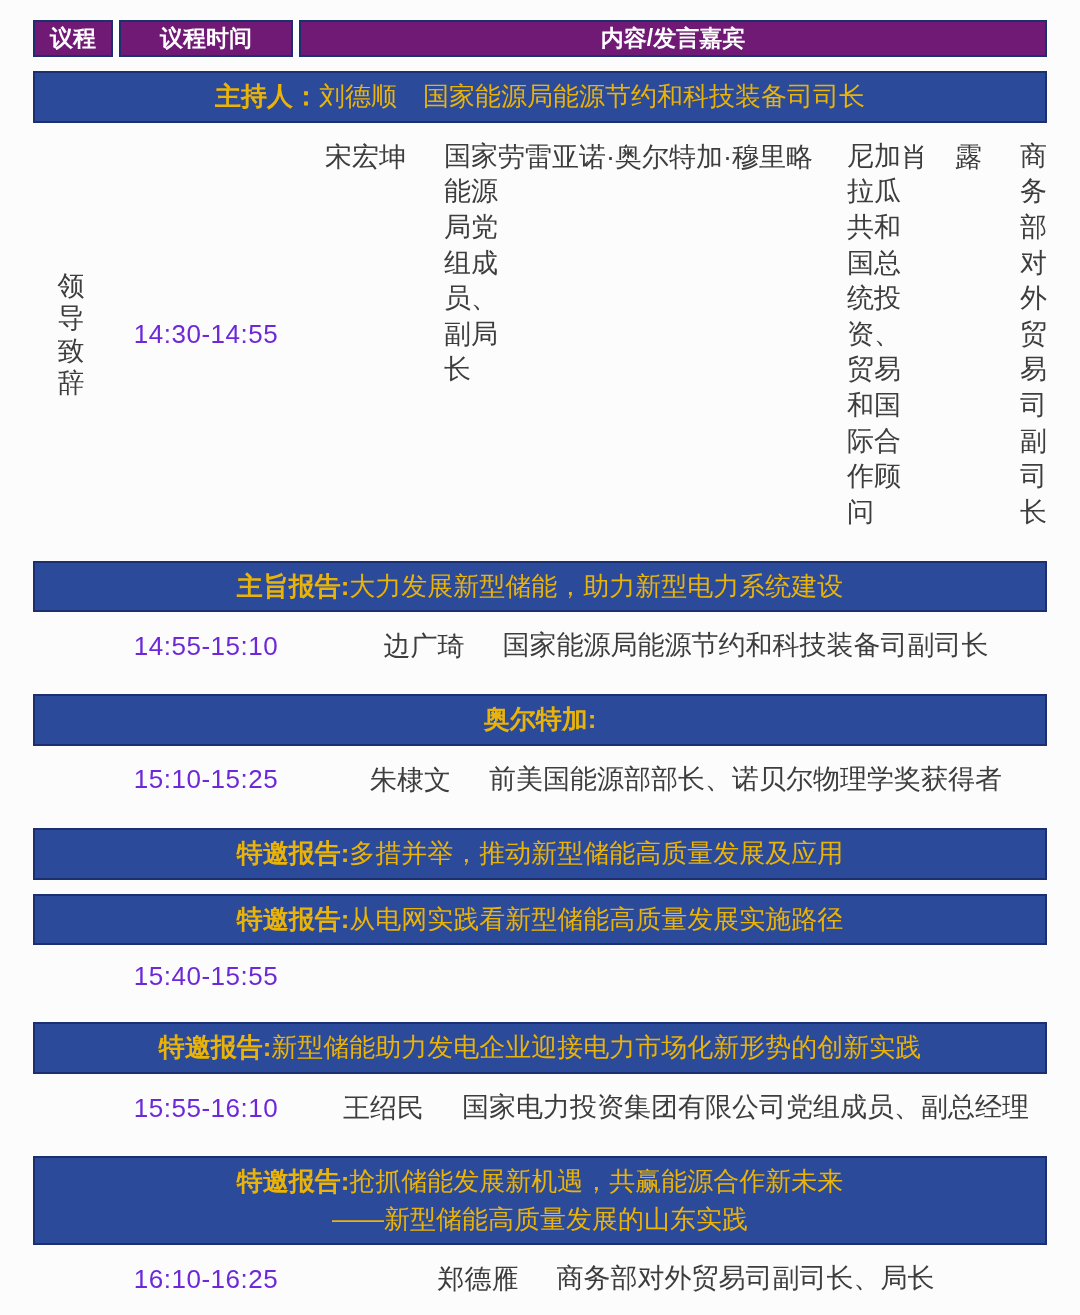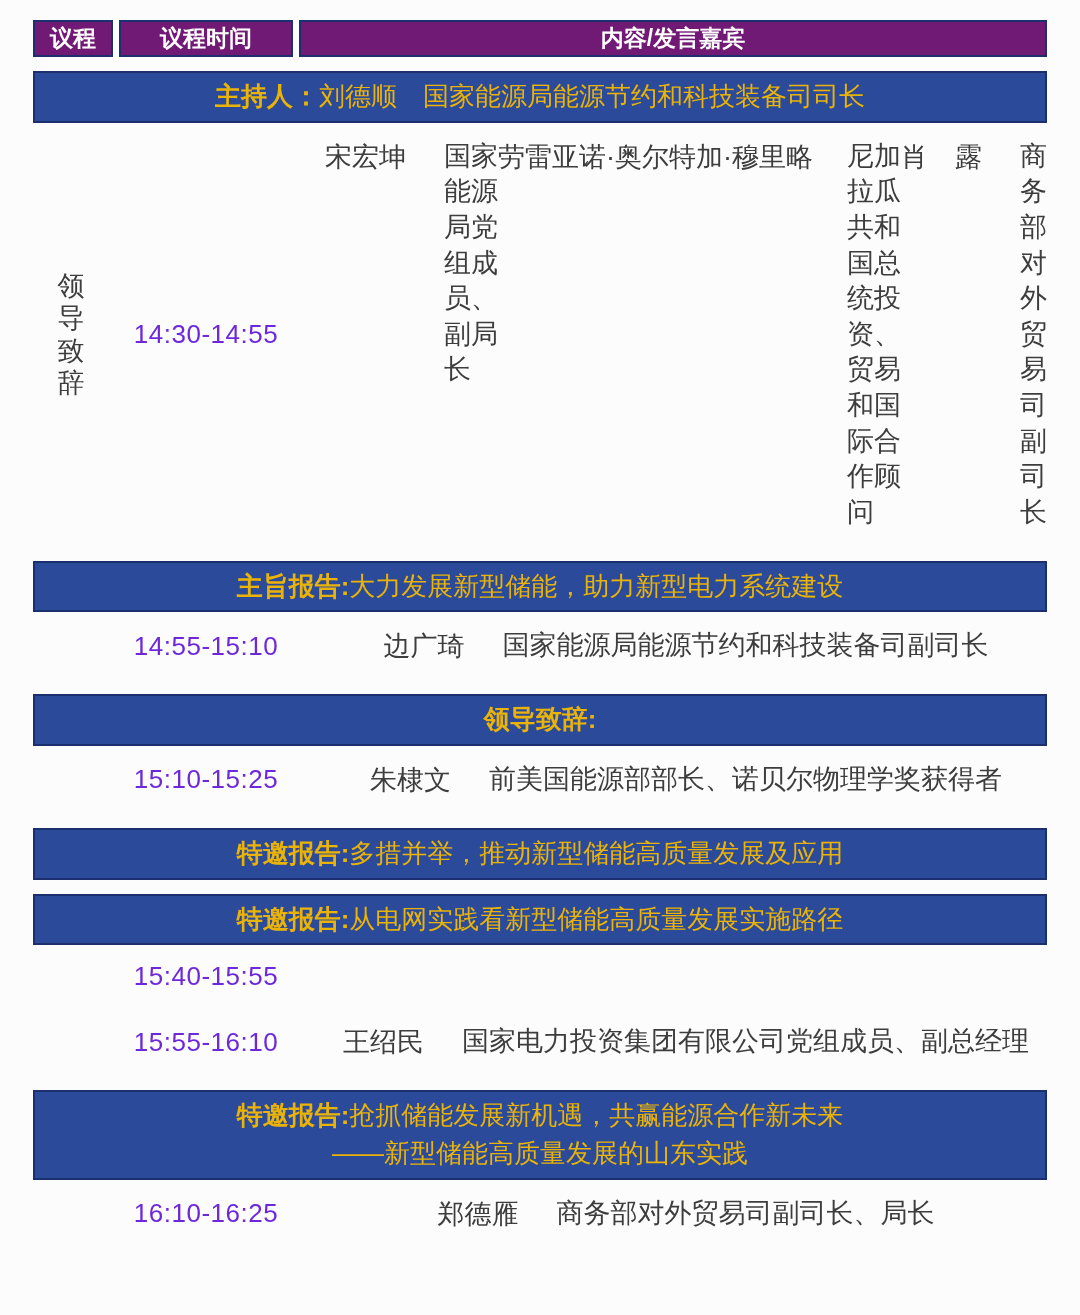--- a/index.html
+++ b/index.html
@@ -117,21 +117,21 @@
     <div class="time">14:55-15:10</div>
     <div class="speakers">
       <div class="speaker">
         <span class="sp-name">边广琦</span>
         <span class="sp-title">国家能源局能源节约和科技装备司副司长</span>
       </div>
     </div>
   </div>
 
   <div class="banner">
-    <div><span class="bold">领导致辞:</span><span></span></div>
+    <div><span class="bold">奥尔特加:</span><span></span></div>
   </div>
   <div class="grid3 srow">
     <div></div>
     <div class="time">15:10-15:25</div>
     <div class="speakers">
       <div class="speaker">
         <span class="sp-name">朱棣文</span>
         <span class="sp-title">前美国能源部部长、诺贝尔物理学奖获得者</span>
       </div>
     </div>
@@ -142,20 +142,23 @@
   </div>
 
   <div class="banner">
     <div><span class="bold">特邀报告:</span><span>从电网实践看新型储能高质量发展实施路径</span></div>
   </div>
   <div class="grid3 srow">
     <div></div>
     <div class="time">15:40-15:55</div>
   </div>
 
+  <div class="banner">
+    <div><span class="bold">特邀报告:</span><span>新型储能助力发电企业迎接电力市场化新形势的创新实践</span></div>
+  </div>
   <div class="grid3 srow">
     <div></div>
     <div class="time">15:55-16:10</div>
     <div class="speakers">
       <div class="speaker">
         <span class="sp-name">王绍民</span>
         <span class="sp-title">国家电力投资集团有限公司党组成员、副总经理</span>
       </div>
     </div>
   </div>

